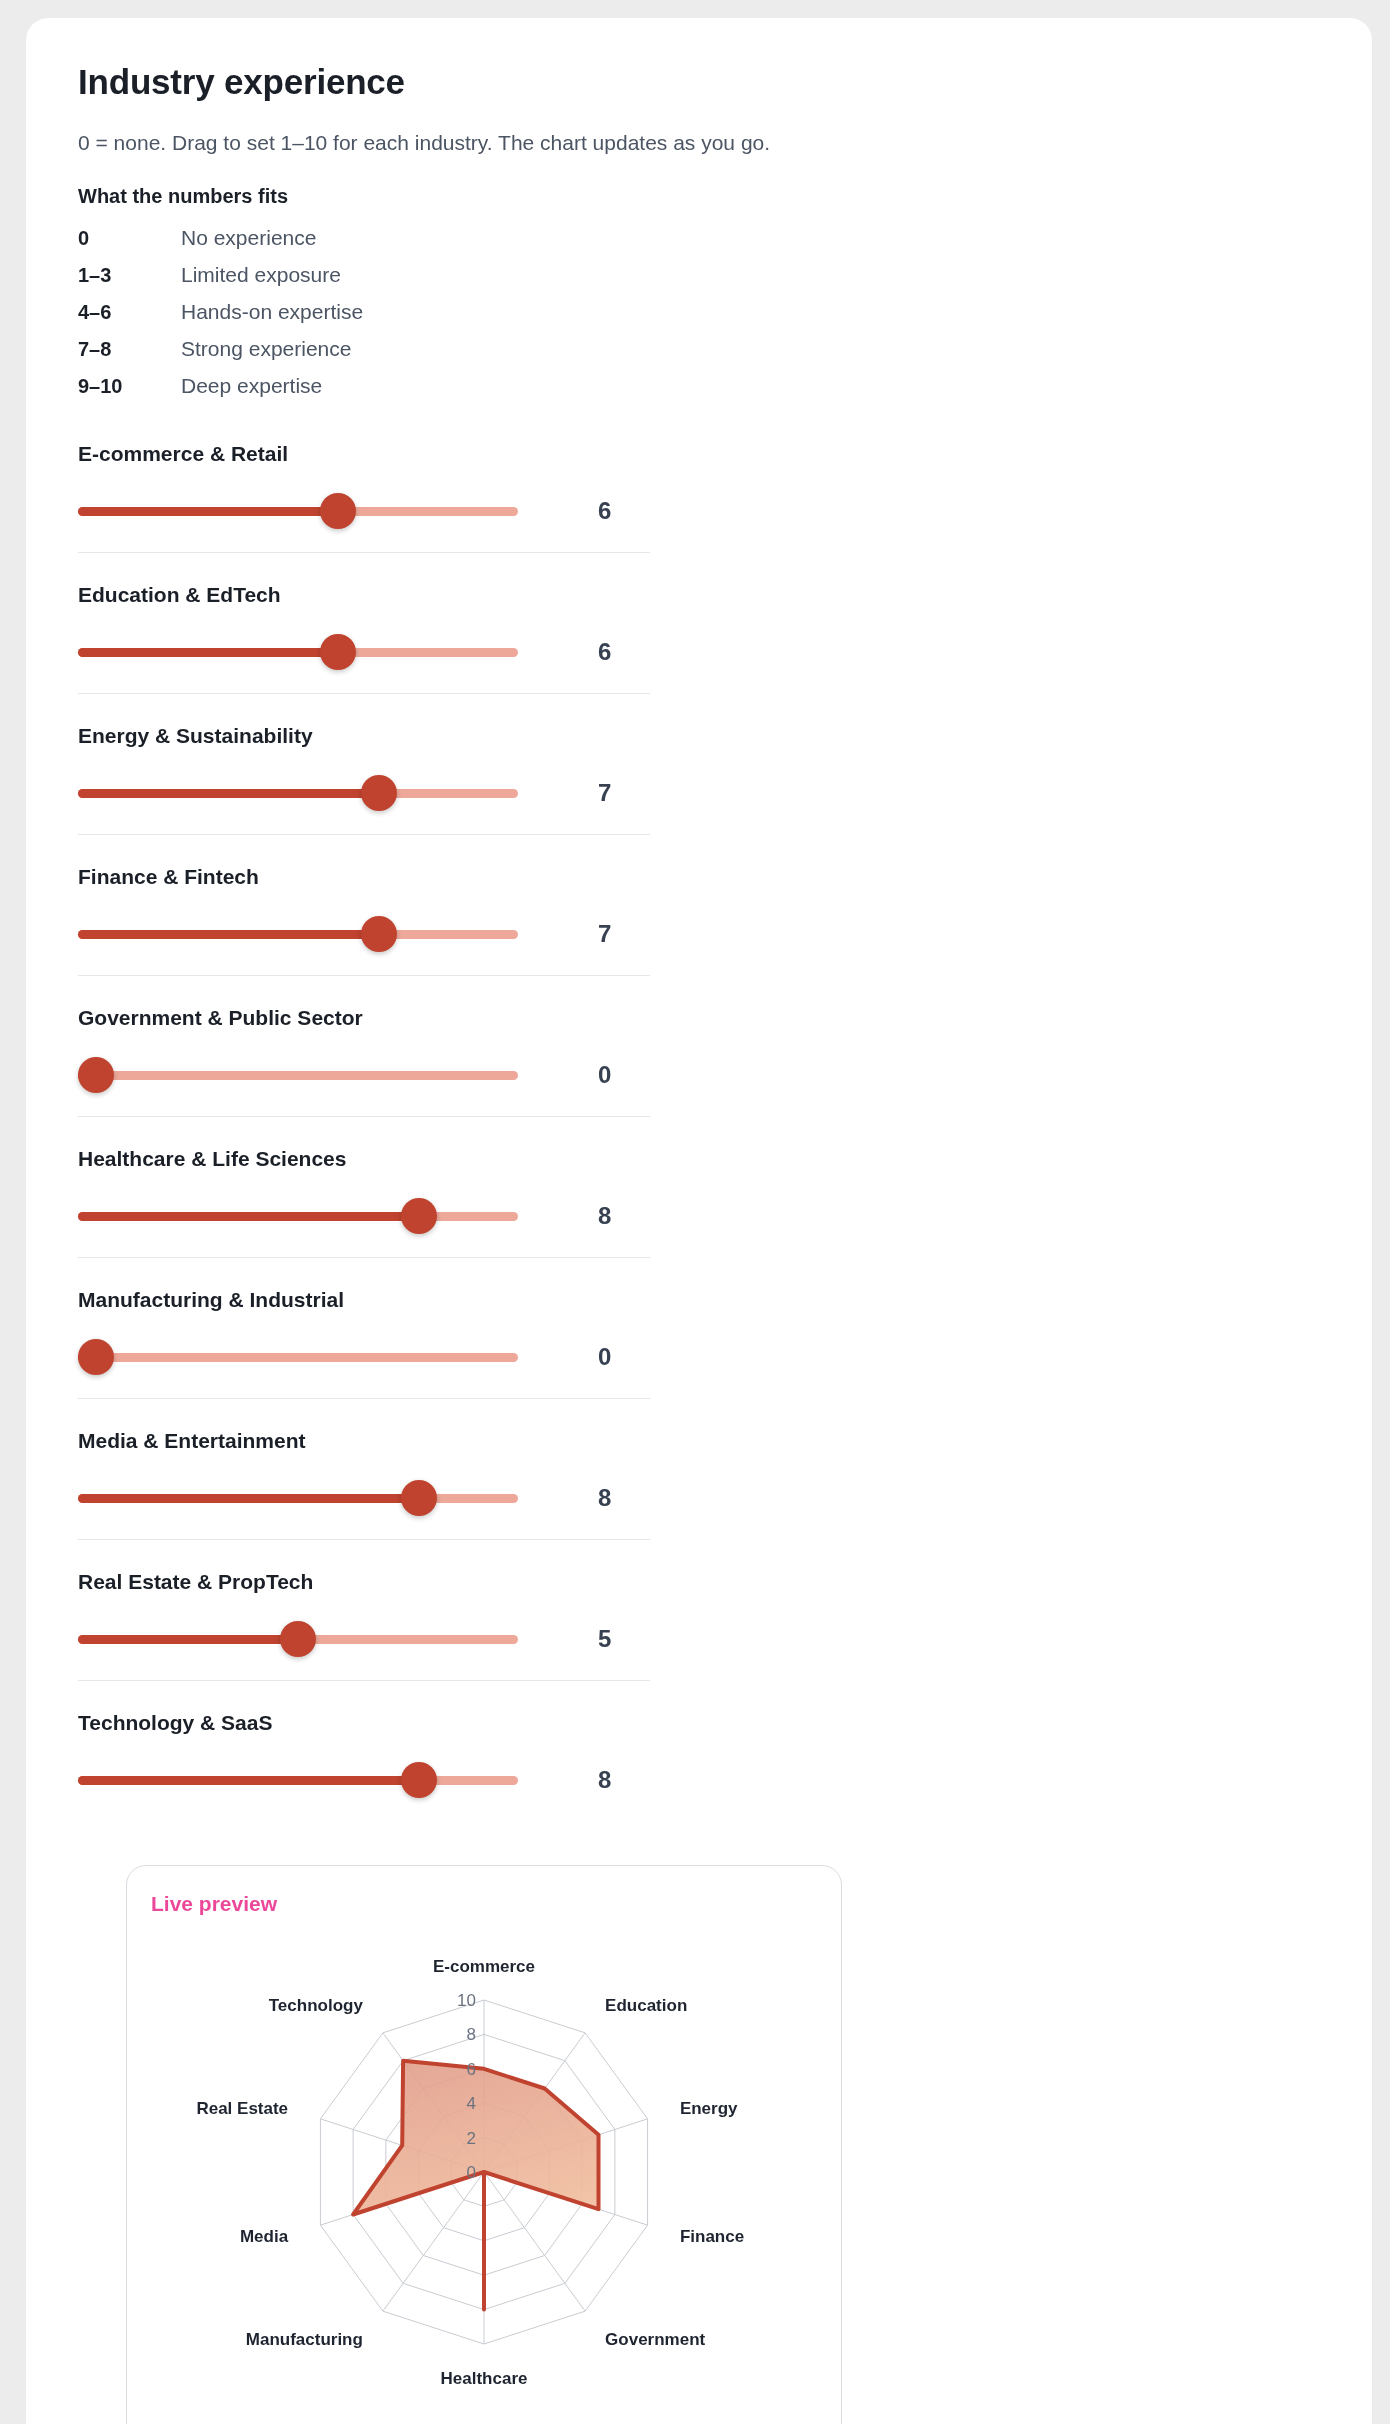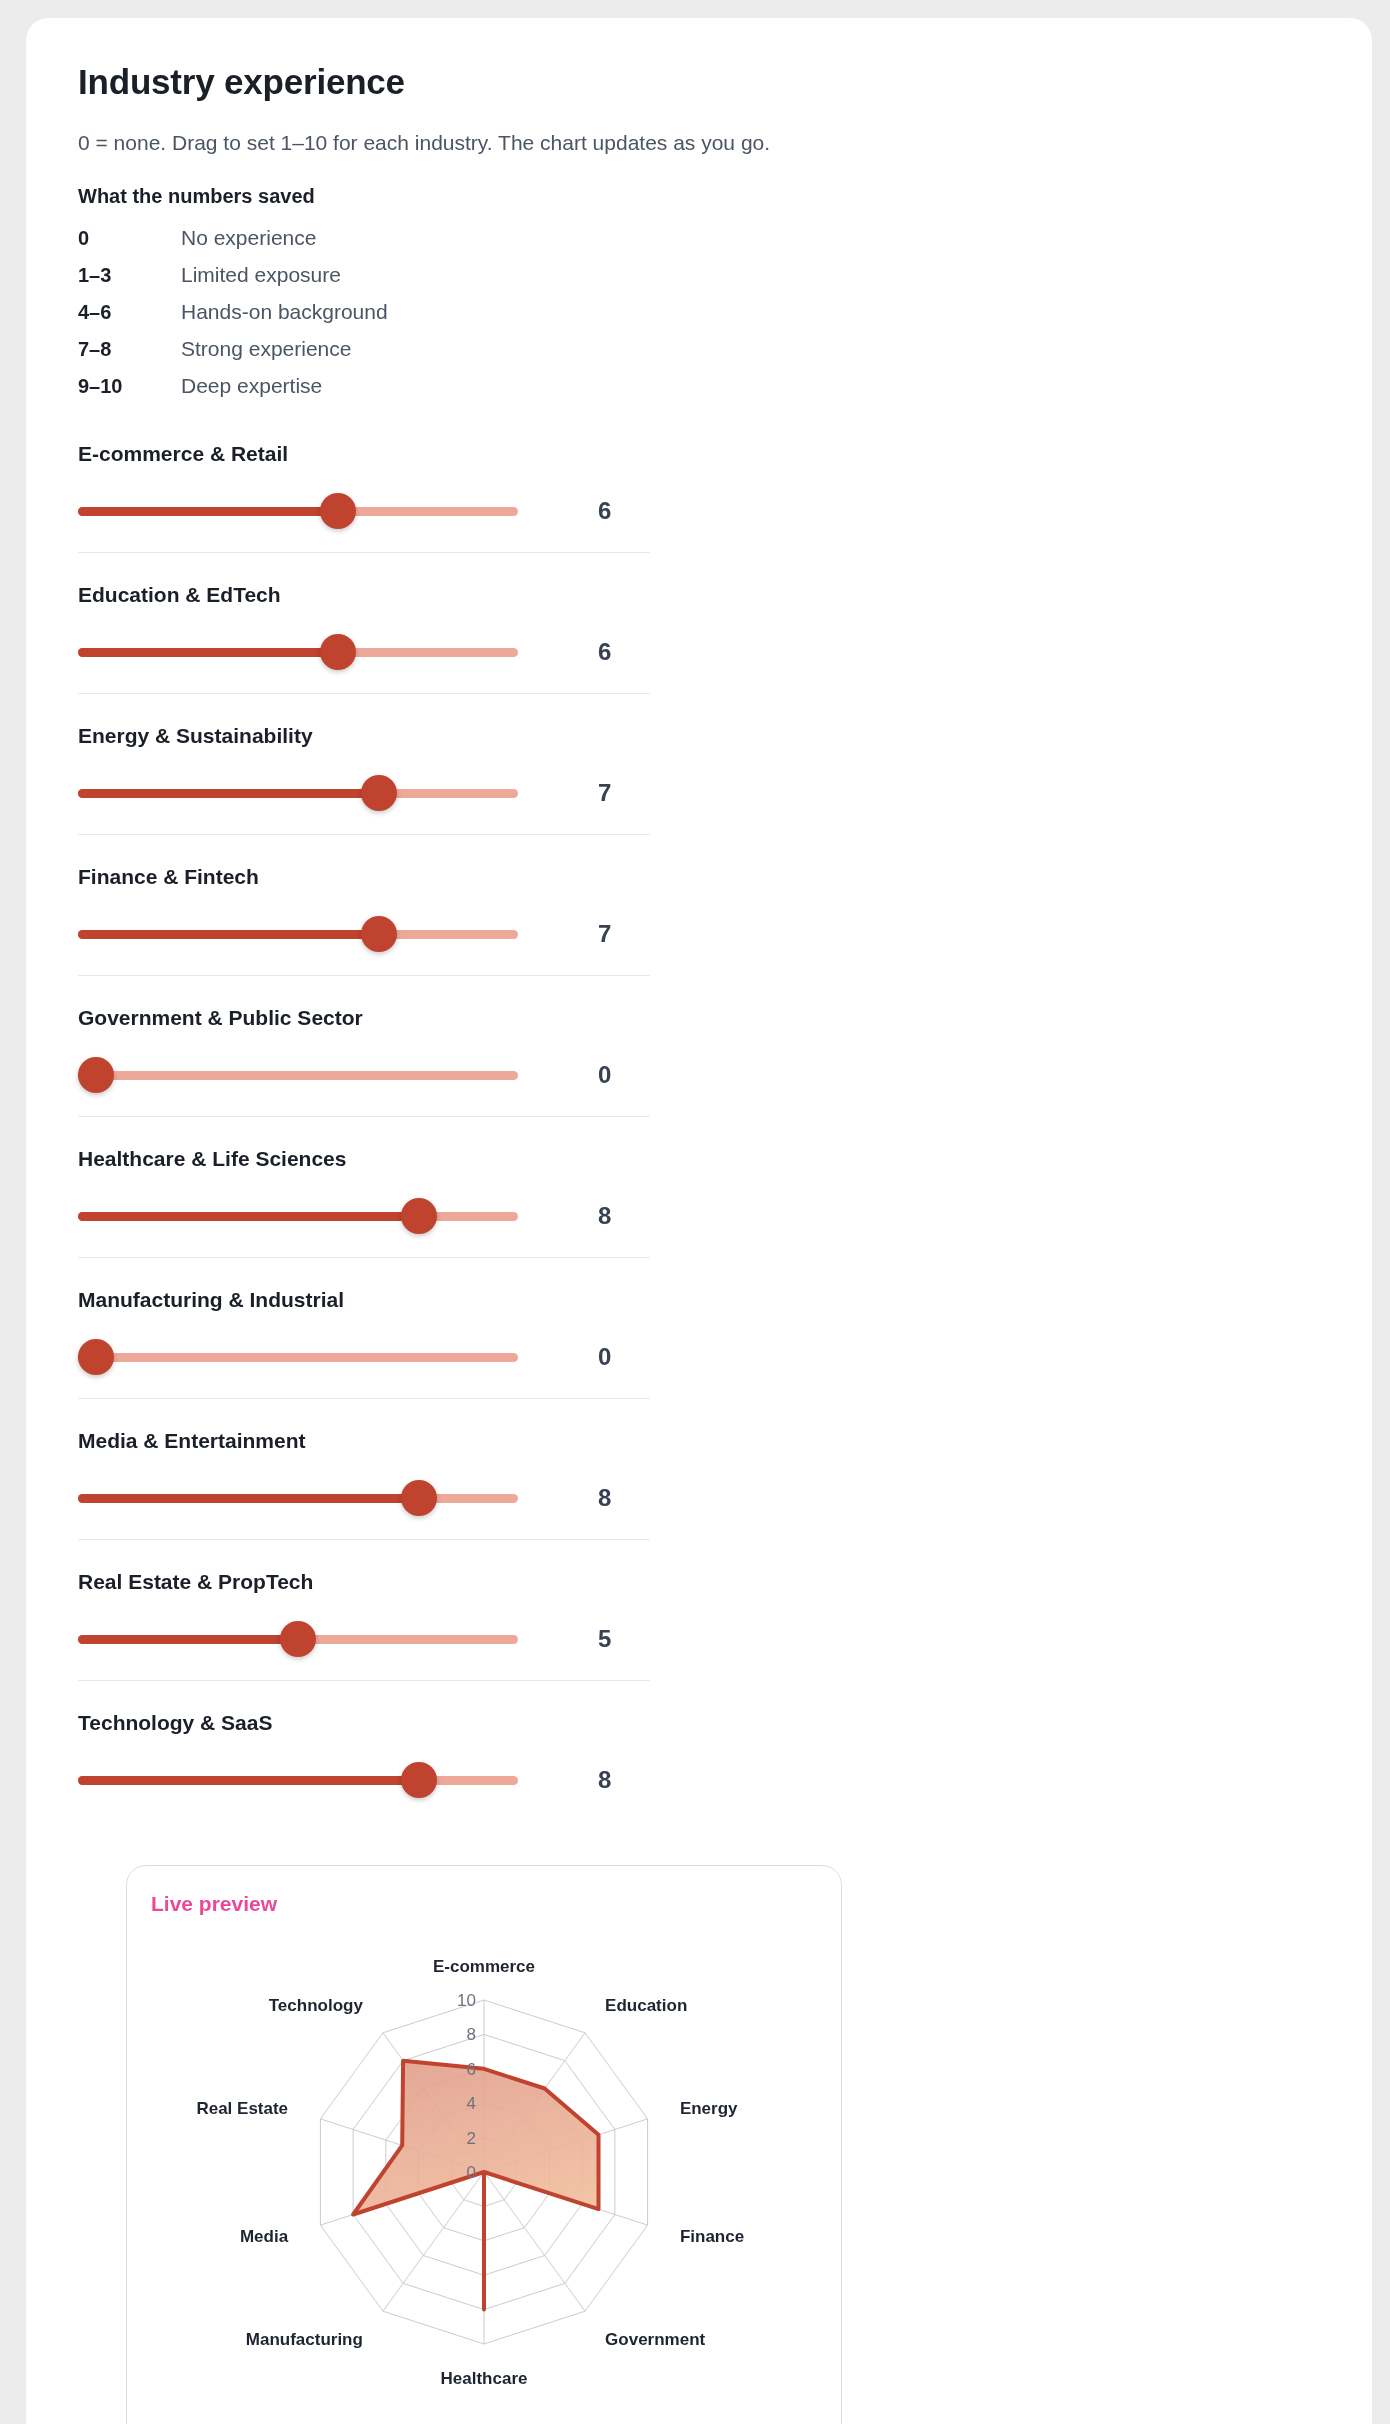--- a/index.html
+++ b/index.html
@@ -167,33 +167,33 @@
 </style>
 </head>
 <body>
 
 <div class="page">
   <div class="card">
 
     <h1 class="page-title">Industry experience</h1>
     <p class="hint">0 = none. Drag to set 1–10 for each industry. The chart updates as you go.</p>
 
-    <h2 class="legend-title">What the numbers saved</h2>
+    <h2 class="legend-title">What the numbers fits</h2>
     <div class="legend-list" id="legend-list">
         <div class="legend-row">
           <div class="legend-key">0</div>
           <div class="legend-desc">No experience</div>
         </div>
         <div class="legend-row">
           <div class="legend-key">1–3</div>
           <div class="legend-desc">Limited exposure</div>
         </div>
         <div class="legend-row">
           <div class="legend-key">4–6</div>
-          <div class="legend-desc">Hands-on background</div>
+          <div class="legend-desc">Hands-on expertise</div>
         </div>
         <div class="legend-row">
           <div class="legend-key">7–8</div>
           <div class="legend-desc">Strong experience</div>
         </div>
         <div class="legend-row">
           <div class="legend-key">9–10</div>
           <div class="legend-desc">Deep expertise</div>
         </div>
       </div>

